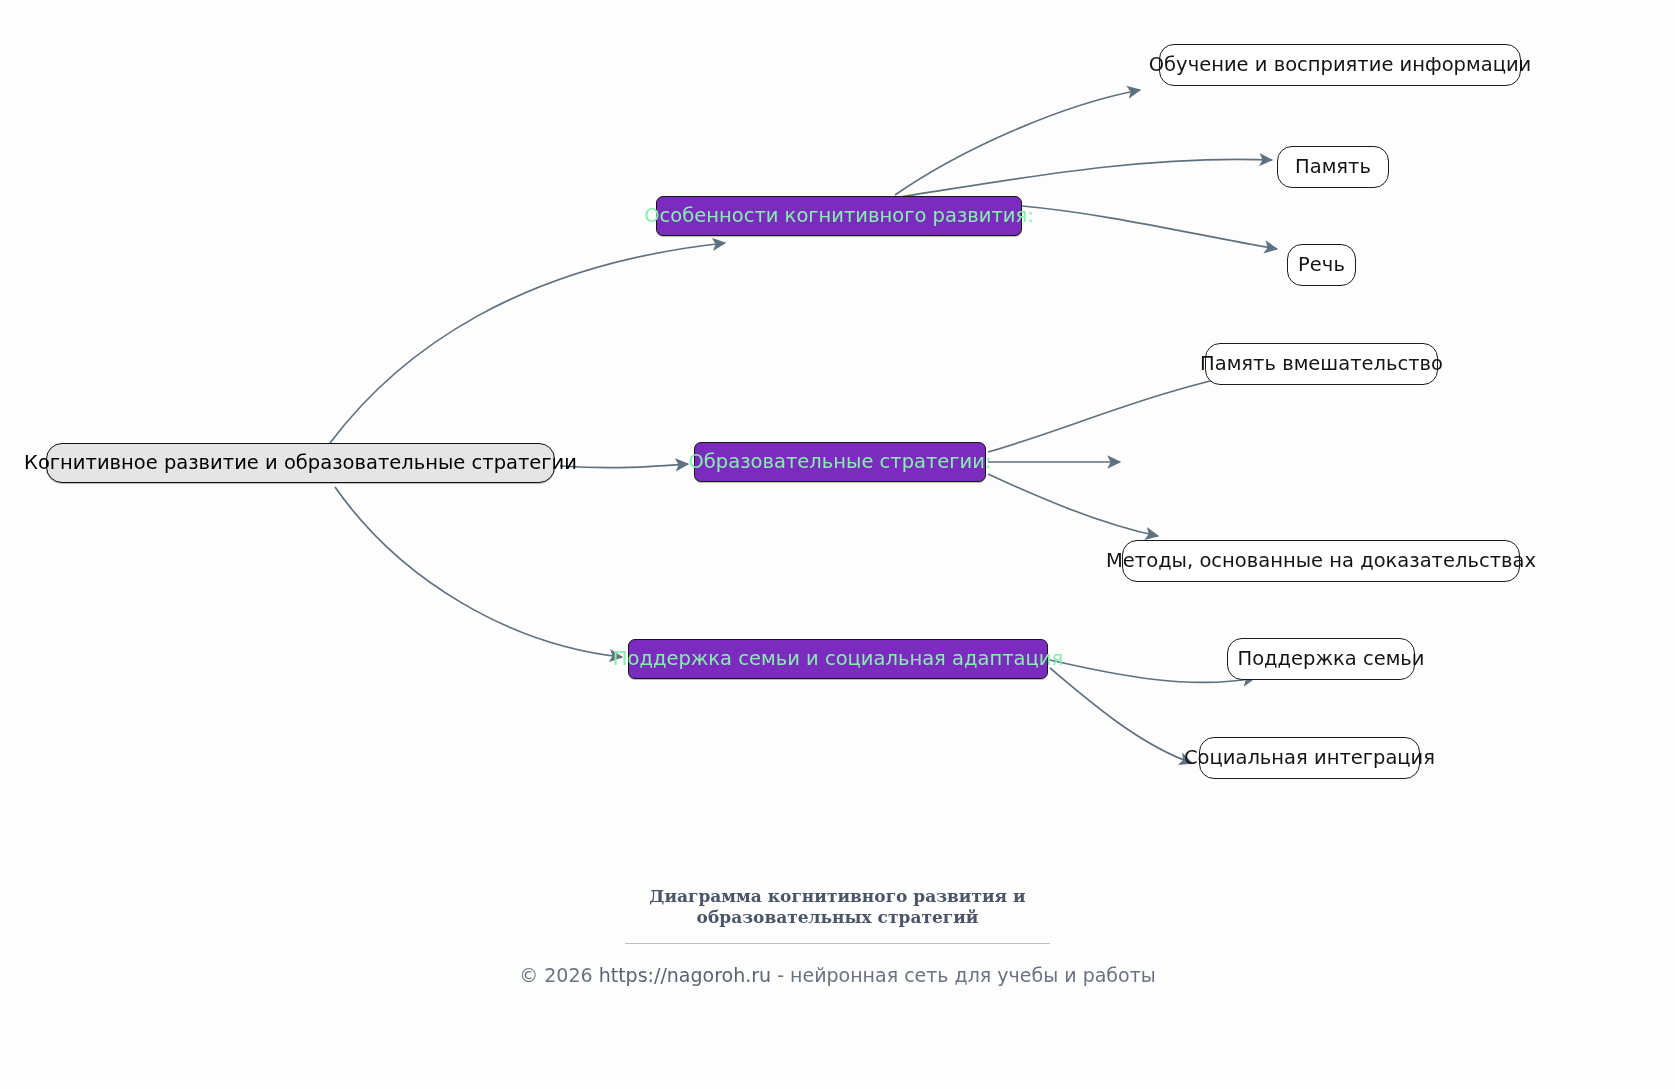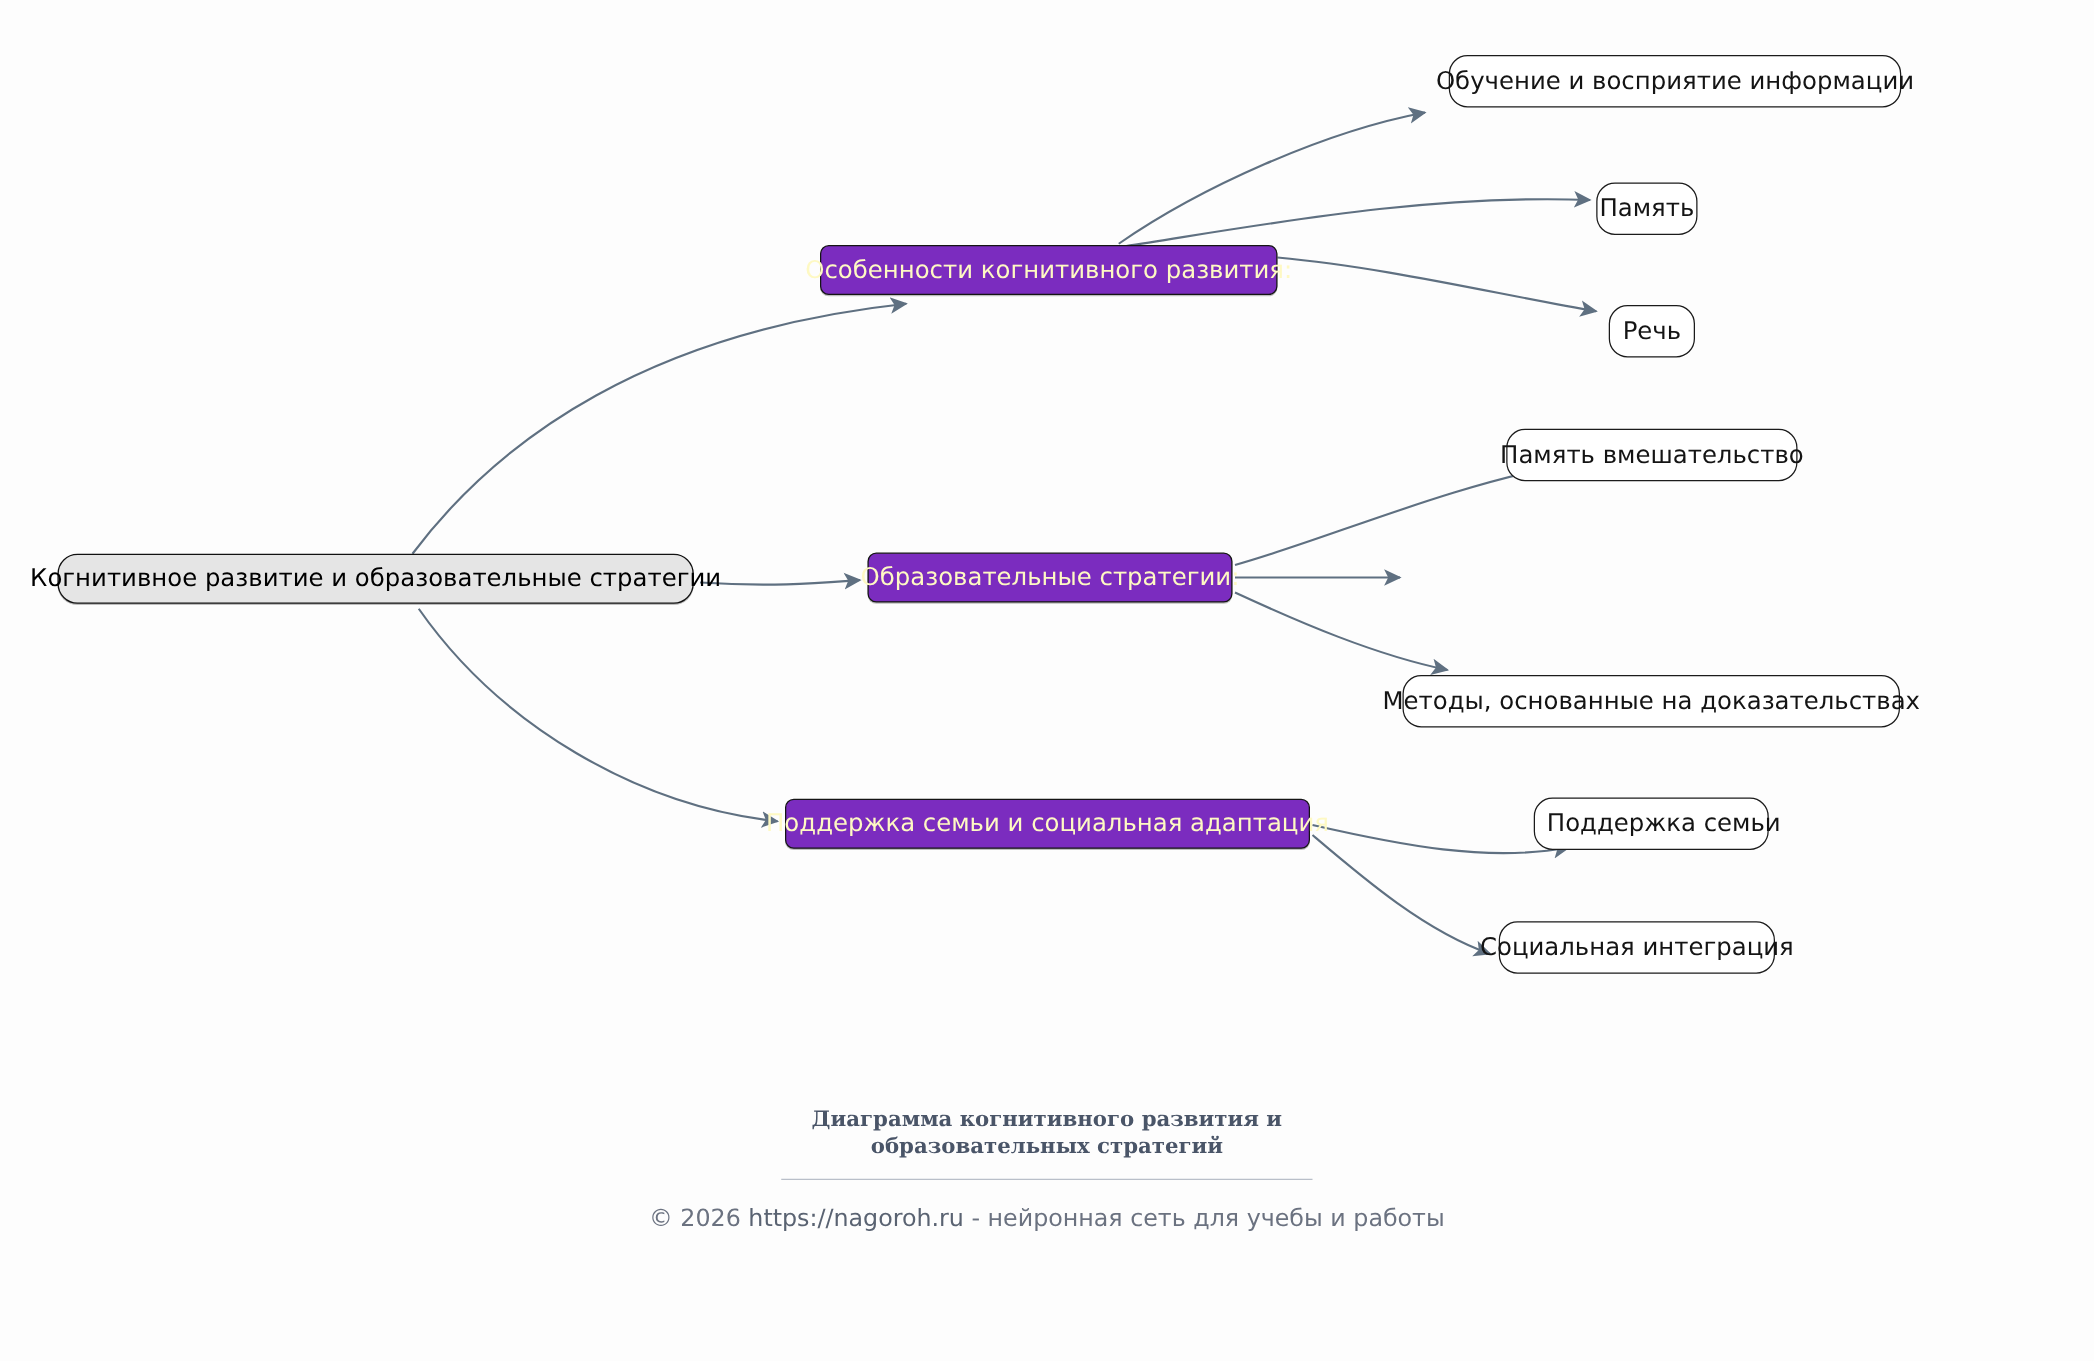--- a/index.html
+++ b/index.html
@@ -46,21 +46,21 @@
     border: 1.6px solid #111111;
     color: #000000;
     font-size: 19.5px;
     border-radius: 16px;
     box-shadow: 0 1px 0 rgba(0,0,0,0.25);
   }
   
   .node.branch {
     background: #7b2cbf;
     border: 1.6px solid #151515;
-    color: #fef9c3;
+    color: #86efac;
     font-size: 19.5px;
     border-radius: 7px;
     box-shadow: 0 1px 0 rgba(0,0,0,0.25);
   }
   
   .node.leaf {
     background: #ffffff;
     border: 1.8px solid #1b1b1b;
     color: #141414;
     font-size: 19.5px;
@@ -131,21 +131,21 @@
   </div>
 
   <div class="node branch" style="left:656px; top:196px; width:366px; height:40px;">
     <span class="node-label">Особенности когнитивного развития:</span>
   </div>
 
   <div class="node leaf" style="left:1140px; top:44px; width:362px; height:42px;margin-left:19px;">
     <span class="node-label">Обучение и восприятие информации</span>
   </div>
 
-  <div class="node leaf" style="left:1277px; top:146px; width:81px; height:42px;align-items:center;">
+  <div class="node leaf" style="left:1277px; top:146px; width:112px; height:42px;align-items:center;">
     <span class="node-label">Память</span>
   </div>
 
   <div class="node leaf" style="left:1287px; top:244px; width:69px; height:42px;">
     <span class="node-label">Речь</span>
   </div>
 
   <div class="node branch" style="left:694px; top:442px; width:292px; height:40px;">
     <span class="node-label">Образовательные стратегии:</span>
   </div>

